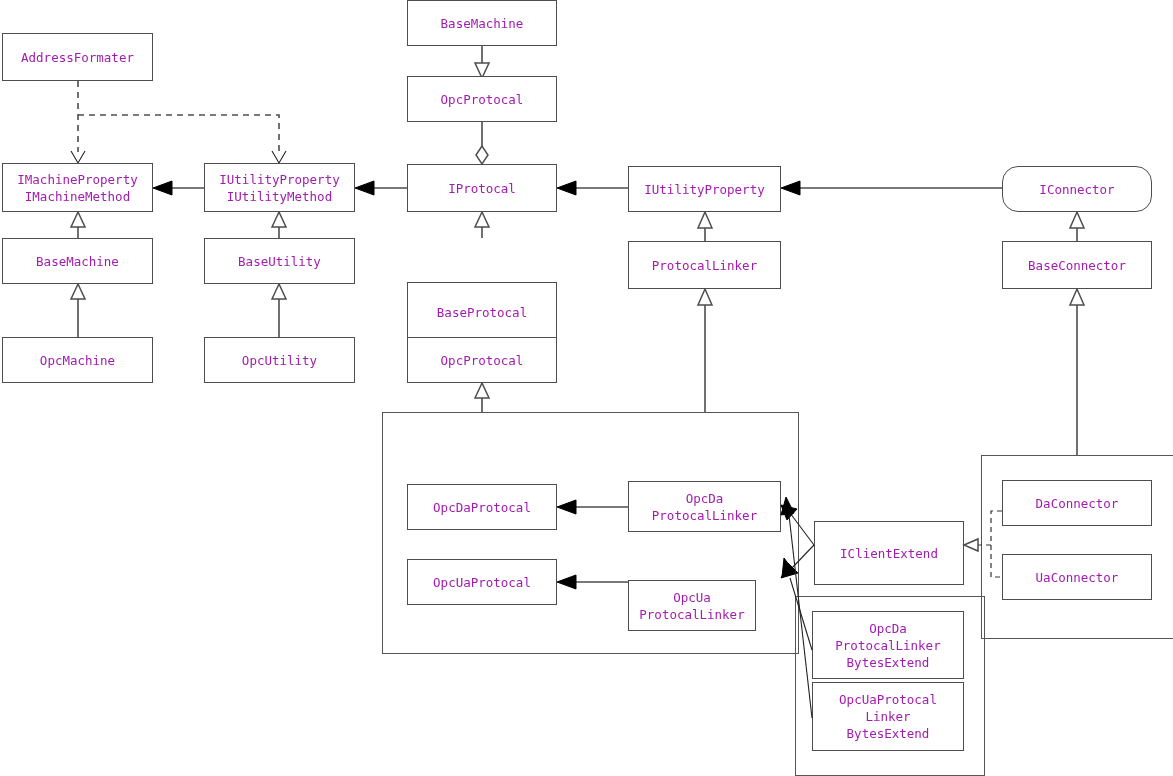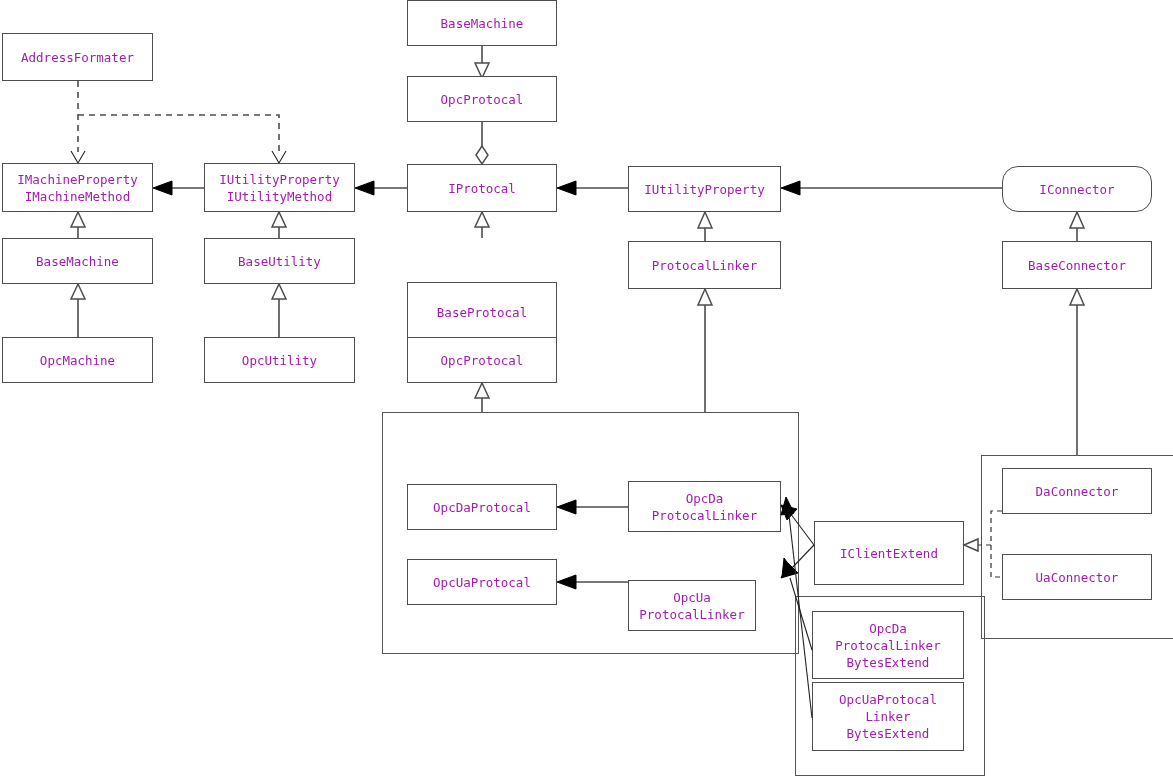--- a/index.html
+++ b/index.html
@@ -171,21 +171,21 @@
   <div class="node" style="left:407px; top:559px; width:150px; height:46px;">OpcUaProtocal</div>
 
   <div class="node" style="left:628px; top:481px; width:153px; height:51px;">OpcDa
 ProtocalLinker</div>
 
   <div class="node" style="left:628px; top:580px; width:128px; height:51px;">OpcUa
 ProtocalLinker</div>
 
   <div class="node" style="left:814px; top:521px; width:150px; height:64px;">IClientExtend</div>
 
-  <div class="node" style="left:1002px; top:468px; width:150px; height:46px;">DaConnector</div>
+  <div class="node" style="left:1002px; top:480px; width:150px; height:46px;">DaConnector</div>
 
   <div class="node" style="left:1002px; top:554px; width:150px; height:46px;">UaConnector</div>
 
   <div class="node" style="left:812px; top:611px; width:152px; height:68px;">OpcDa
 ProtocalLinker
 BytesExtend</div>
 
   <div class="node" style="left:812px; top:682px; width:152px; height:69px;">OpcUaProtocal
 Linker
 BytesExtend</div>

